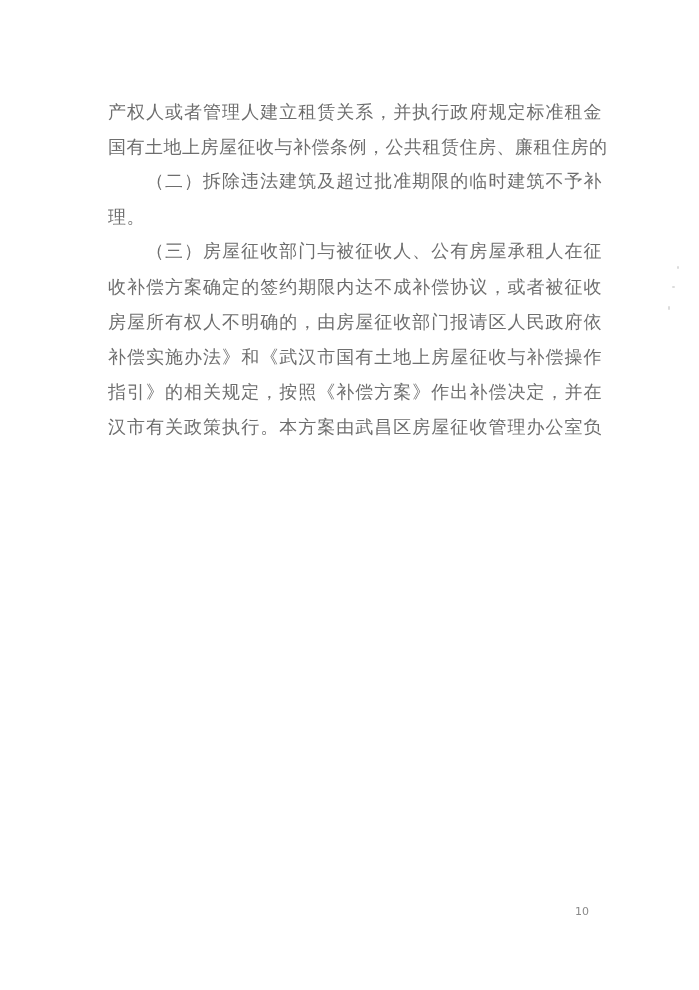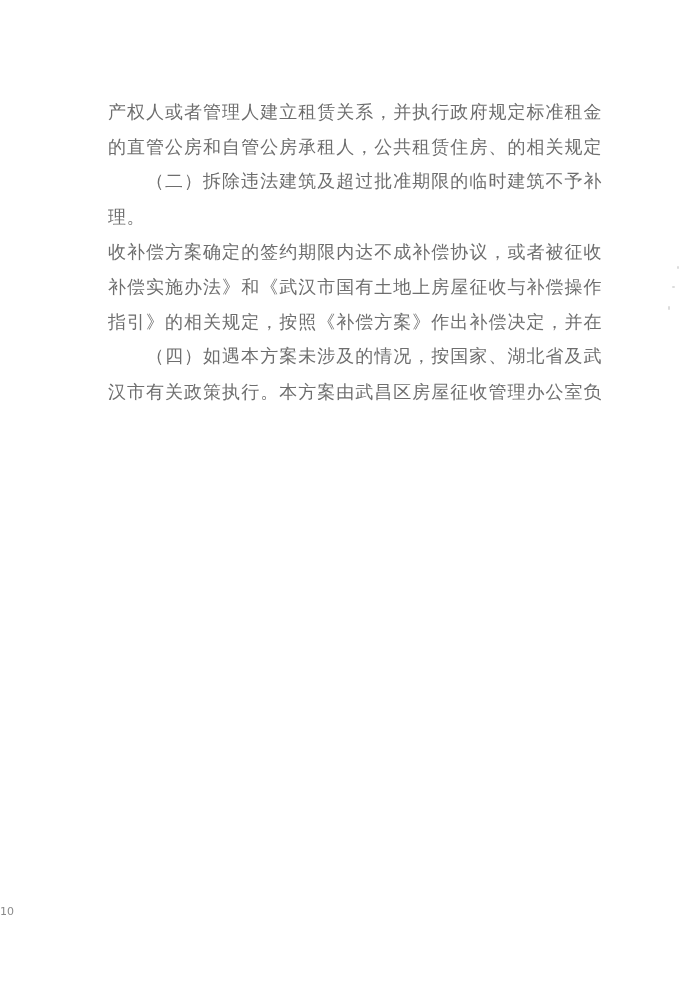--- a/index.html
+++ b/index.html
@@ -39,21 +39,21 @@
   }
   .line.end {
     text-align-last: left;
     -moz-text-align-last: left;
   }
   .page-number {
     position: absolute;
     left: 0;
     top: 905px;
     width: 589px;
-    text-align: left;
+    text-align: right;
     font-size: 11px;
     color: var(--pagenum, #8a8a8a);
     font-family: "DejaVu Sans", "Liberation Sans", sans-serif;
   }
   .speck {
     position: absolute;
     width: 2px;
     height: 3px;
     background: #9a9a9a;
     opacity: 0.35;
@@ -62,26 +62,27 @@
   .speck.s1 { left: 677px; top: 266px; }
   .speck.s2 { left: 672px; top: 286px; width: 3px; height: 2px; }
   .speck.s3 { left: 668px; top: 306px; height: 4px; }
 </style>
 </head>
 <body>
 
 <div class="page">
   <div class="text-block" id="text-block">
       <div class="line">产权人或者管理人建立租赁关系，并执行政府规定标准租金</div>
-      <div class="line">的直管公房和自管公房承租人，公共租赁住房、的相关规定</div>
+      <div class="line">国有土地上房屋征收与补偿条例，公共租赁住房、廉租住房的</div>
       <div class="line indent">（二）拆除违法建筑及超过批准期限的临时建筑不予补</div>
       <div class="line end">理。</div>
+      <div class="line indent">（三）房屋征收部门与被征收人、公有房屋承租人在征</div>
       <div class="line">收补偿方案确定的签约期限内达不成补偿协议，或者被征收</div>
+      <div class="line">房屋所有权人不明确的，由房屋征收部门报请区人民政府依</div>
       <div class="line">补偿实施办法》和《武汉市国有土地上房屋征收与补偿操作</div>
       <div class="line">指引》的相关规定，按照《补偿方案》作出补偿决定，并在</div>
-      <div class="line indent">（四）如遇本方案未涉及的情况，按国家、湖北省及武</div>
       <div class="line">汉市有关政策执行。本方案由武昌区房屋征收管理办公室负</div>
     </div>
   <div class="page-number">10</div>
   <div class="speck s1"></div>
   <div class="speck s2"></div>
   <div class="speck s3"></div>
 </div>
 
 </body></html>

